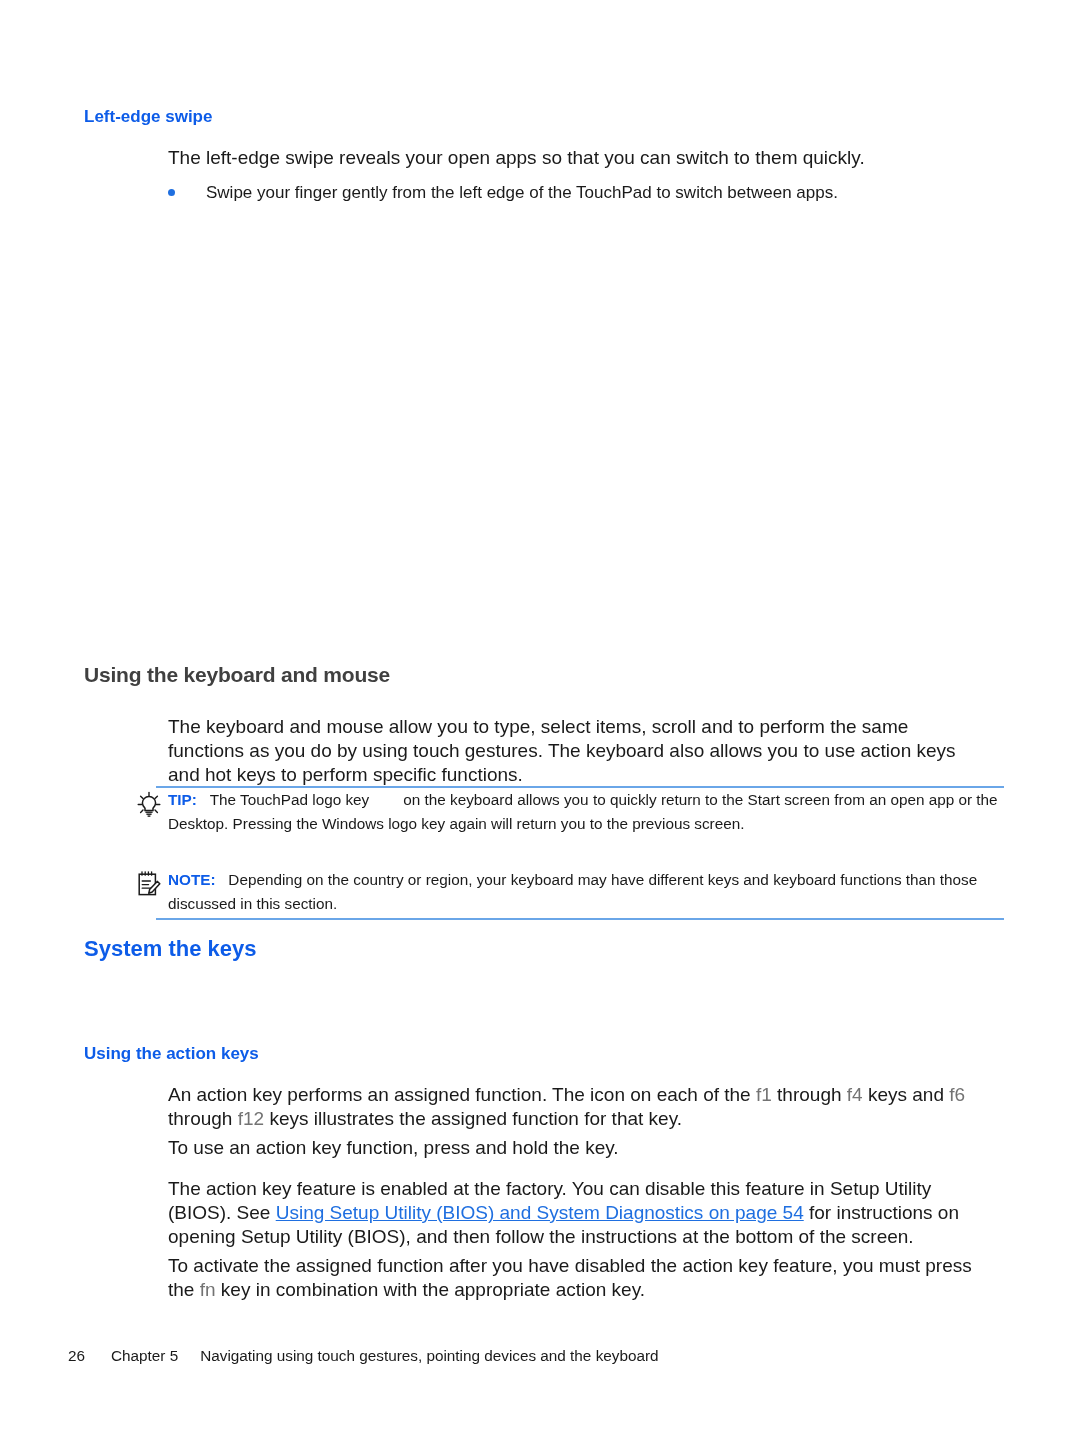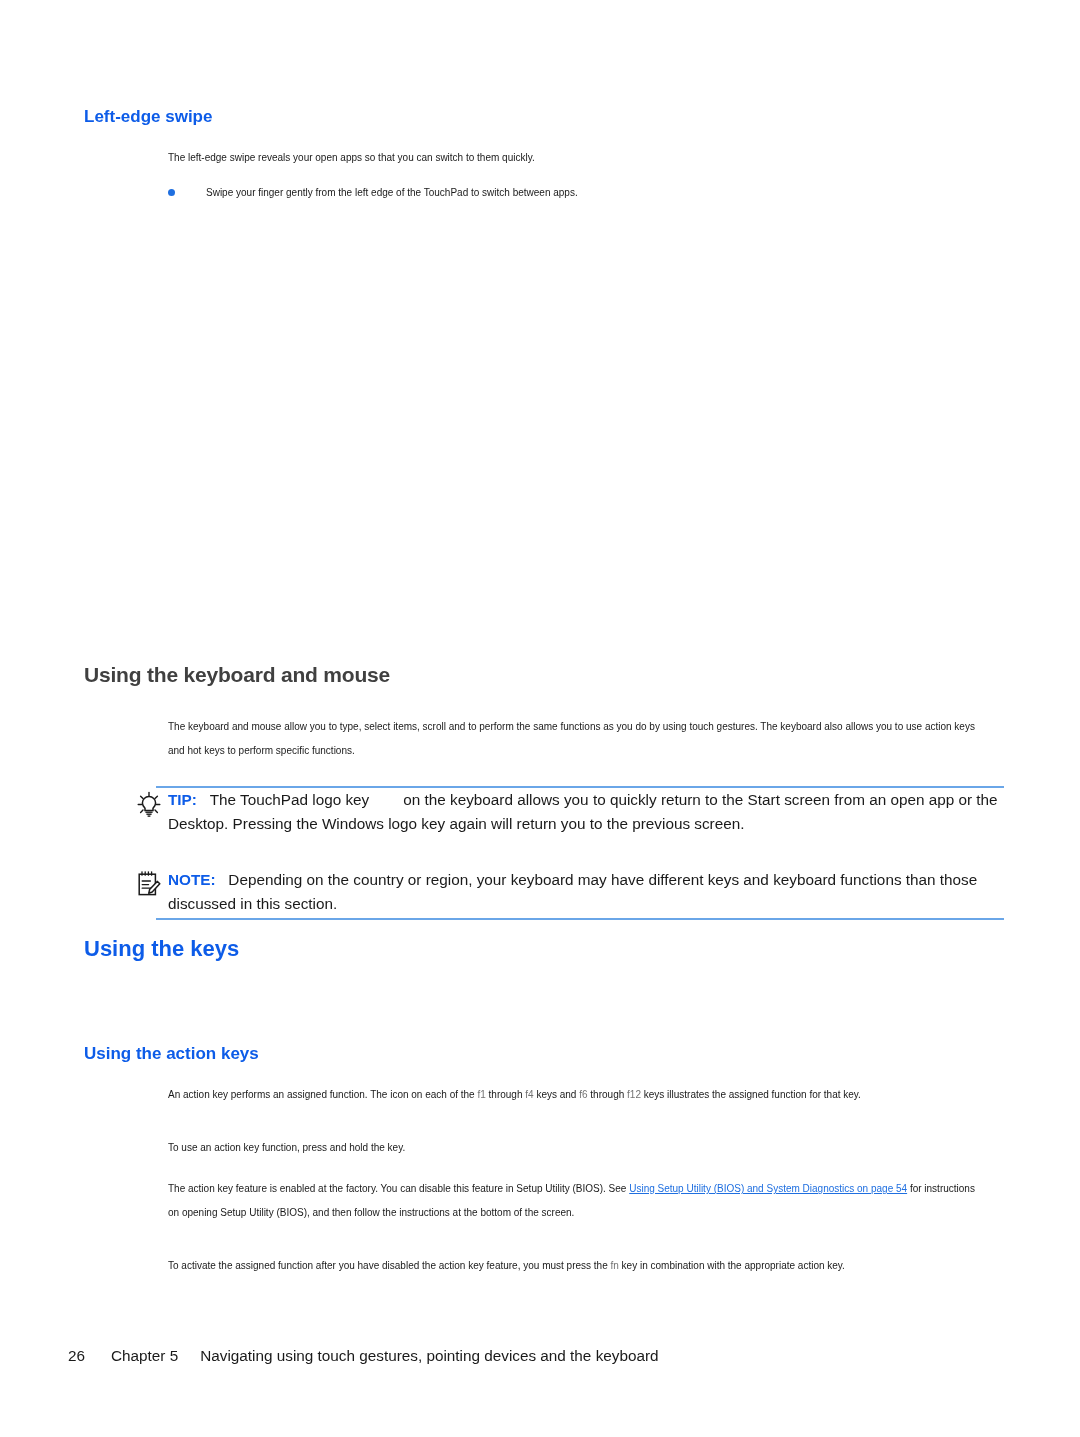--- a/index.html
+++ b/index.html
@@ -46,33 +46,33 @@
     font-size: 17px;
     font-weight: bold;
     color: #0d5ce8;
     white-space: nowrap;
   }
 
   
   .para {
     position: absolute;
     left: 168px;
-    font-size: 10px;
+    font-size: 19px;
     line-height: 24px;
     color: #1a1a1a;
     text-align: left;
   }
   .w-body { width: 816px; }
 
   
   .bullet-row {
     position: absolute;
     left: 168px;
     width: 816px;
-    font-size: 10px;
+    font-size: 17px;
     line-height: 24px;
     color: #1a1a1a;
   }
   .bullet-dot {
     position: absolute;
     left: 0px;
     top: 8px;
     width: 7px;
     height: 7px;
     border-radius: 50%;
@@ -202,21 +202,21 @@
         </g>
         <path d="M13.6 19.6 L21.2 11.4 L23.8 13.8 L16.2 22.0 L12.8 23.2 Z" fill="#ffffff" stroke="#1a1a1a" stroke-width="1.5" stroke-linejoin="round"></path>
       </svg>
     </div>
     <div class="ctext">
       <span class="clabel">NOTE:</span><span>&nbsp;&nbsp;&nbsp;</span><span>Depending on the country or region, your keyboard may have different keys and keyboard functions than those discussed in this section.</span>
     </div>
     <div class="rule" style="top:52px;"></div>
   </div>
 
-  <div class="h2" style="top:936px;">Using the keys</div>
+  <div class="h2" style="top:936px;">System the keys</div>
 
 
   <div class="h3" style="top:1044px;">Using the action keys</div>
 
   <div class="para w-body" style="top:1083px;">
     <span>An action key performs an assigned function. The icon on each of the </span><span class="keyref">f1</span><span> through </span><span class="keyref">f4</span><span> keys and </span><span class="keyref">f6</span><span> through </span><span class="keyref">f12</span><span> keys illustrates the assigned function for that key.</span>
   </div>
 
   <div class="para w-body" style="top:1136px;">To use an action key function, press and hold the key.</div>
 

